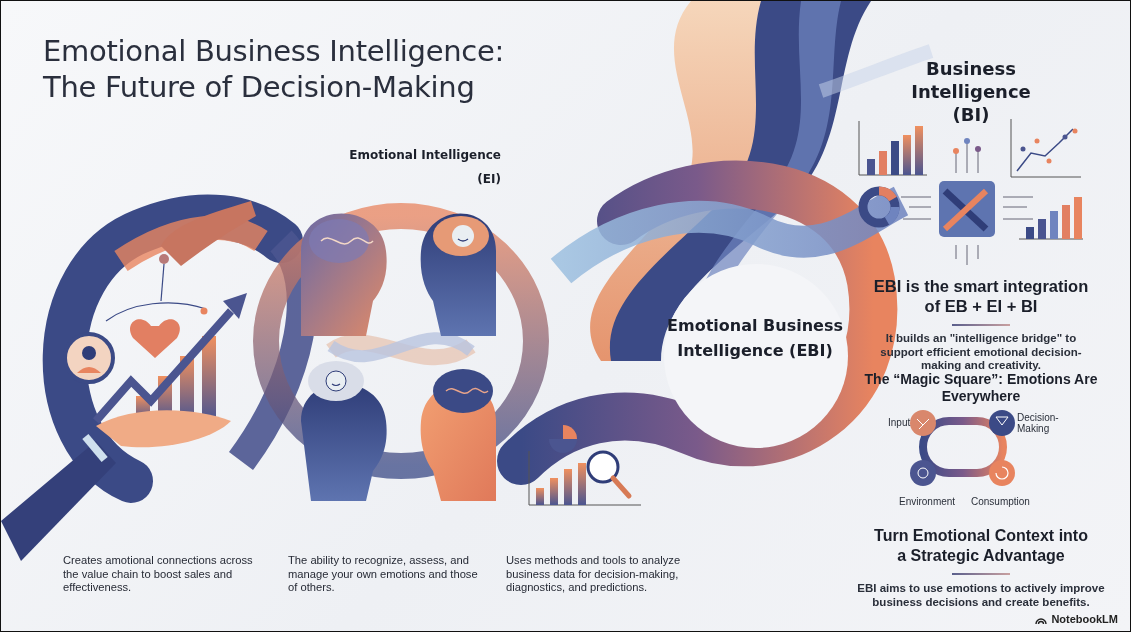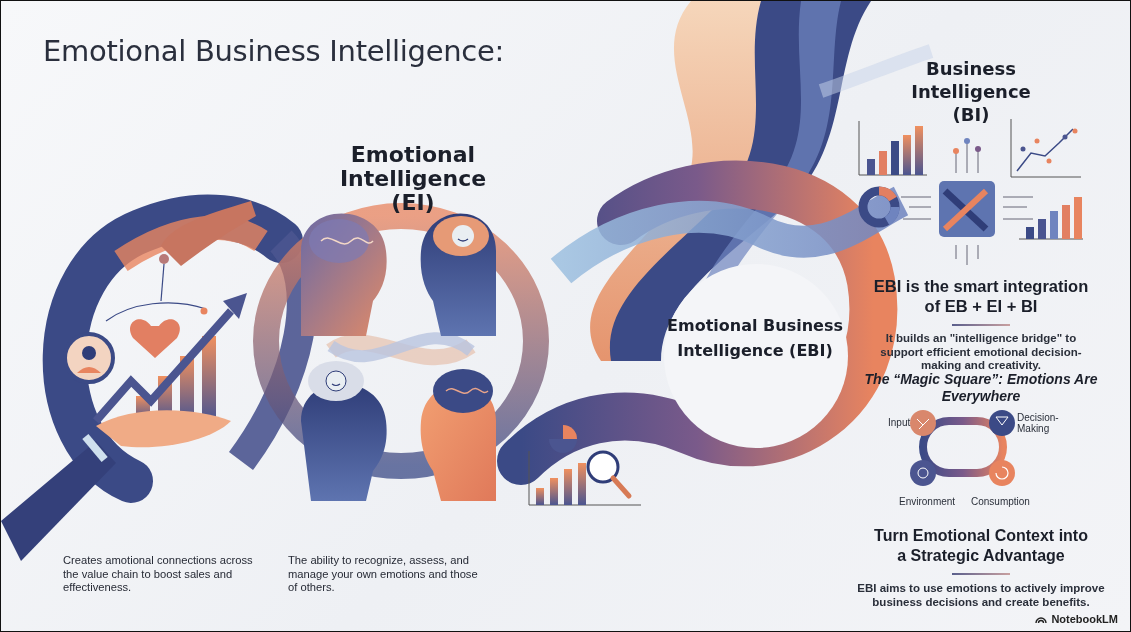--- a/index.html
+++ b/index.html
@@ -23,21 +23,21 @@
     font-family: "DejaVu Sans", sans-serif;
     font-size: 29px; line-height: 36px; font-weight: 400;
     color: #2a2f3d; letter-spacing: -0.3px;
   }
   .title span { display: block; }
 
   .heading {
     position: absolute; text-align: center; font-weight: 700; color: #1b1f2a;
     font-family: "DejaVu Sans", sans-serif;
   }
-  .h-ei { left: 332px; top: 142px; width: 160px; font-size: 22px; line-height: 24px; }
+  .h-ei { left: 340px; top: 142px; width: 160px; font-size: 12px; line-height: 24px; text-align: right; }
   .h-bi { left: 890px; top: 56px; width: 160px; font-size: 18px; line-height: 23px; }
   .h-ebi { left: 664px; top: 312px; width: 180px; font-size: 16px; line-height: 25px; }
 
   .right-col { position: absolute; left: 840px; width: 280px; text-align: center; }
   .integ-title { top: 267px; font-size: 16.5px; line-height: 20px; font-weight: 700; color: #1b1f2a; }
   .rule {
     width: 58px; height: 2px; margin: 6px auto 6px;
     background: linear-gradient(90deg, #5a5f8c, #c9a0a0);
   }
   .integ-body { font-size: 11.5px; line-height: 13.5px; color: #2a2f3a; }
@@ -51,21 +51,21 @@
   .caption {
     position: absolute; top: 553px; width: 190px; text-align: left;
     font-size: 11.2px; line-height: 13.5px; color: #262a35;
   }
   .cap-1 { left: 62px; }
   .cap-2 { left: 287px; }
   .cap-3 { left: 505px; width: 200px; }
 
   .brand {
     position: absolute; right: 12px; bottom: 6px;
-    display: flex; align-items: center; gap: 4px;
+    display: flex; align-items: flex-end; gap: 4px;
     font-size: 11px; font-weight: 700; color: #222;
   }
   .brand svg { width: 12px; height: 10px; }
 </style>
 </head>
 <body>
 
 <div class="frame">
 
   <svg class="art" viewBox="0 0 1131 632">
@@ -229,47 +229,49 @@
     <circle cx="922" cy="472" r="13" fill="#4b5590"></circle>
     <circle cx="1001" cy="472" r="13" fill="#e8845f"></circle>
     <path d="M916 418 l6 6 l6 -6 M918 428 l4 -4" stroke="#fff" stroke-width="1" fill="none"></path>
     <path d="M995 416 h12 l-6 8 z" stroke="#fff" stroke-width="1" fill="none"></path>
     <circle cx="922" cy="472" r="5" stroke="#fff" stroke-width="1" fill="none"></circle>
     <path d="M995 472 a6 6 0 1 0 6 -6" stroke="#fff" stroke-width="1.2" fill="none"></path>
   </svg>
 
   <h1 class="title">
     <span>Emotional Business Intelligence:</span>
+    <span>The Future of Decision-Making</span>
   </h1>
 
   <div class="heading h-ei">Emotional Intelligence (EI)</div>
   <div class="heading h-bi">Business Intelligence (BI)</div>
   <div class="heading h-ebi">Emotional Business Intelligence (EBI)</div>
 
   <div class="right-col integ-title">
     <div style="width:230px;margin:8px auto;">EBI is the smart integration of EB + EI + BI</div>
     <div class="rule"></div>
     <div class="integ-body" style="width:210px;margin:0 auto;">It builds an "intelligence bridge" to support efficient emotional decision-making and creativity.</div>
   </div>
 
-  <div class="right-col magic-title" style="top:370px;font-style:italic;">The “Magic Square”: Emotions Are Everywhere</div>
+  <div class="right-col magic-title" style="top:370px;">The “Magic Square”: Emotions Are Everywhere</div>
 
   <div class="cycle-label" style="left:887px; top:416px;">Input</div>
   <div class="cycle-label" style="left:1016px; top:411px; width:44px;">Decision-Making</div>
   <div class="cycle-label" style="left:898px; top:495px;">Environment</div>
   <div class="cycle-label" style="left:970px; top:495px;">Consumption</div>
 
   <div class="right-col adv-title">
     <div style="width:220px;margin:8px auto;">Turn Emotional Context into a Strategic Advantage</div>
     <div class="rule"></div>
     <div class="adv-body" style="width:250px;margin:4px auto;">EBI aims to use emotions to actively improve business decisions and create benefits.</div>
   </div>
 
   <div class="caption cap-1">Creates amotional connections across the value chain to boost sales and effectiveness.</div>
   <div class="caption cap-2">The ability to recognize, assess, and manage your own emotions and those of others.</div>
+  <div class="caption cap-3">Uses methods and tools to analyze business data for decision-making, diagnostics, and predictions.</div>
 
   <div class="brand">
     <svg viewBox="0 0 12 10">
       <path d="M1 9 A5 5 0 0 1 11 9" stroke="#222" stroke-width="1.4" fill="none"></path>
       <path d="M3.5 9 A2.5 2.5 0 0 1 8.5 9" stroke="#222" stroke-width="1.4" fill="none"></path>
     </svg>
     <span>NotebookLM</span>
   </div>
 </div>
 

